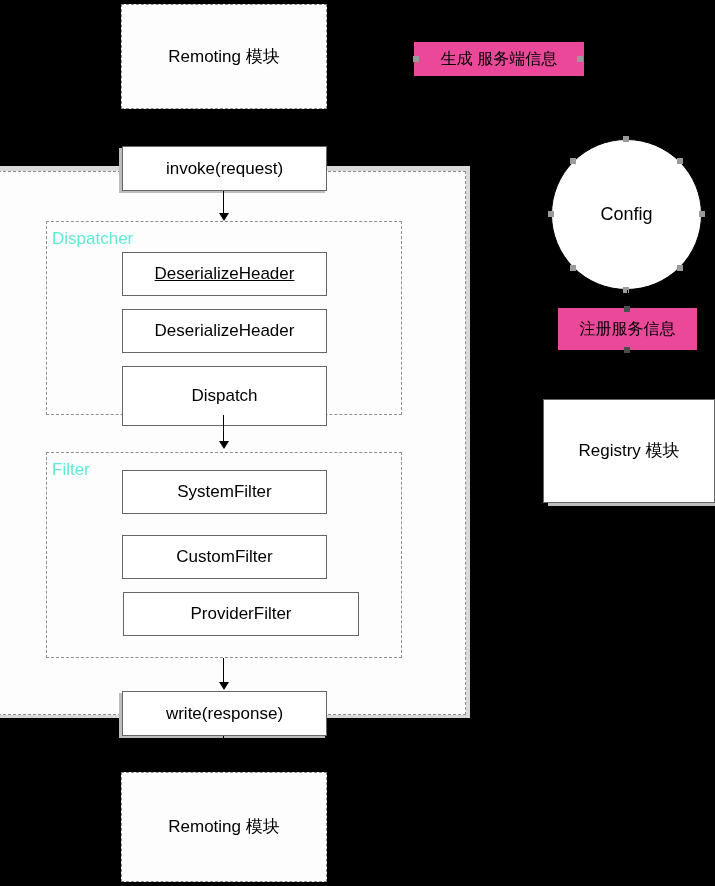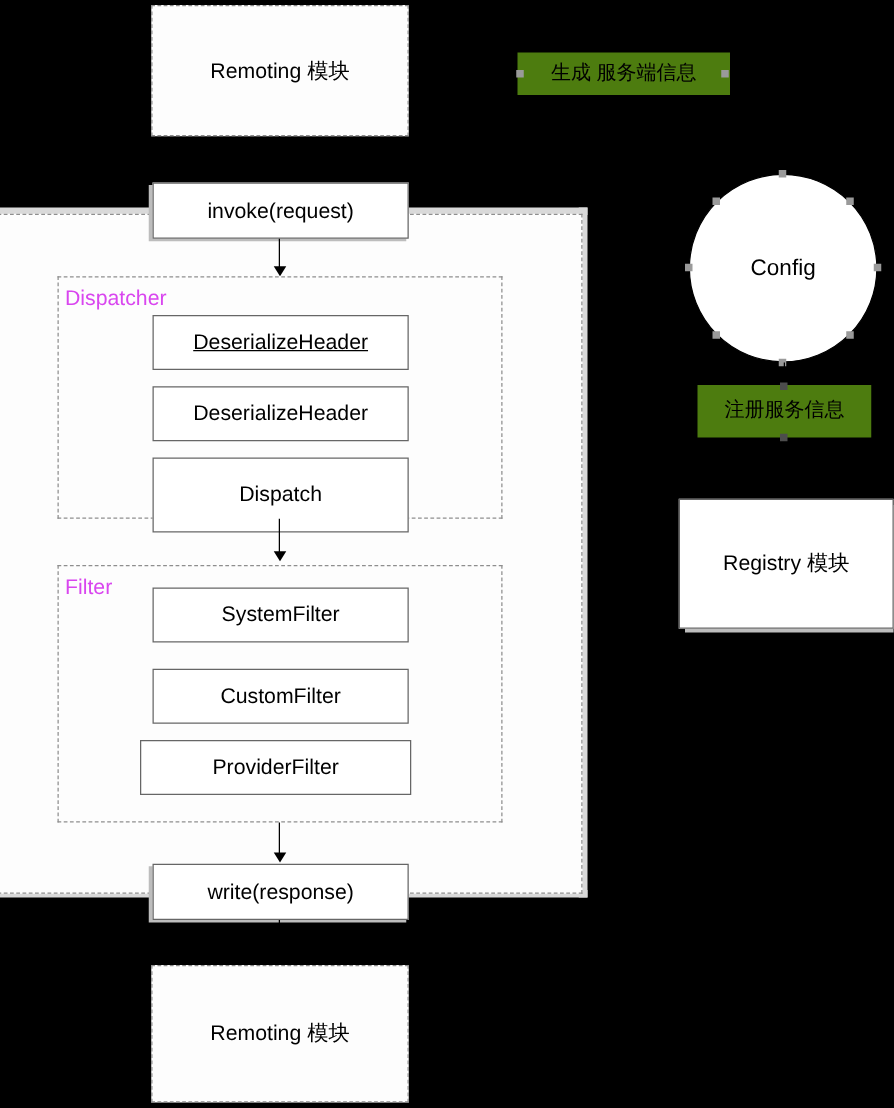--- a/index.html
+++ b/index.html
@@ -39,21 +39,21 @@
 
   
   .box-dashed-sel {
     border: 1px dashed #8c8c8c;
     background: #fdfdfd;
     box-shadow: 0 0 0 1px rgba(0,0,0,0.02);
   }
 
   
   .chip {
-    background: #4d7c0f;
+    background: #ec4899;
     border: none;
     font-size: 16px;
   }
 
   
   .circle {
     border-radius: 50%;
     border: 1px solid #000000;
     background: #ffffff;
   }
@@ -70,21 +70,21 @@
     background: #d9d9d9;
   }
   .group-inner {
     position: absolute;
     box-sizing: border-box;
     background: transparent;
     border: 1px dashed #8e8e8e;
   }
   .group-label {
     position: absolute;
-    color: #d946ef;
+    color: #5eead4;
     font-size: 17px;
     background: transparent;
     white-space: nowrap;
   }
 
   
   .vline {
     position: absolute;
     background: #000000;
     width: 1px;
@@ -169,21 +169,21 @@
 
   <div class="group-inner" style="left:46px; top:452px; width:356px; height:206px;"></div>
   <div class="group-label" style="left:52px; top:460px;">Filter</div>
 
   <div class="node box-solid" style="left:122px; top:470px; width:205px; height:44px;">
     <span>SystemFilter</span>
   </div>
   <div class="node box-solid" style="left:122px; top:535px; width:205px; height:44px;">
     <span>CustomFilter</span>
   </div>
-  <div class="node box-solid" style="left:112px; top:592px; width:217px; height:44px;">
+  <div class="node box-solid" style="left:123px; top:592px; width:236px; height:44px;">
     <span>ProviderFilter</span>
   </div>
 
   <div class="vline" style="left:223px; top:658px; height:28px;"></div>
   <div class="arrowhead-down" style="left:219px; top:682px;"></div>
 
   <div class="drop-shadow" style="left:119px; top:693px; width:206px; height:45px;"></div>
   <div class="node box-solid" style="left:122px; top:691px; width:205px; height:45px;">
     <span>write(response)</span>
   </div>

